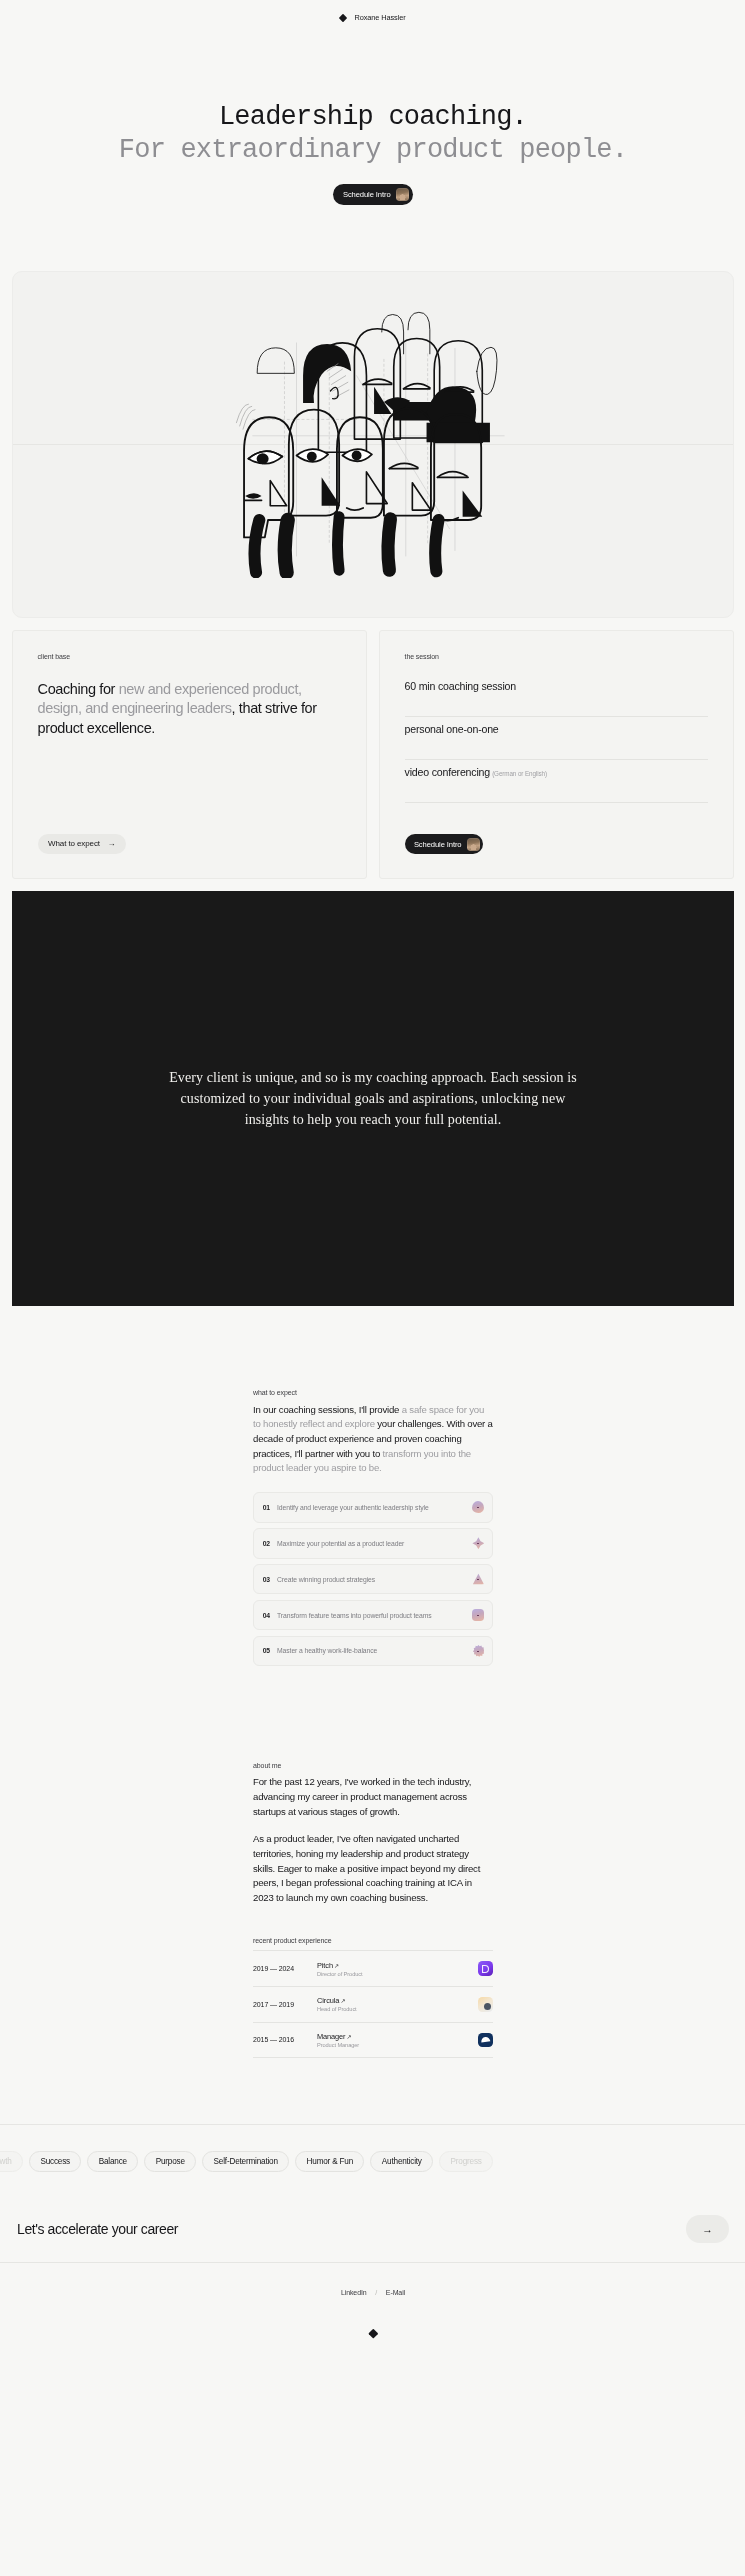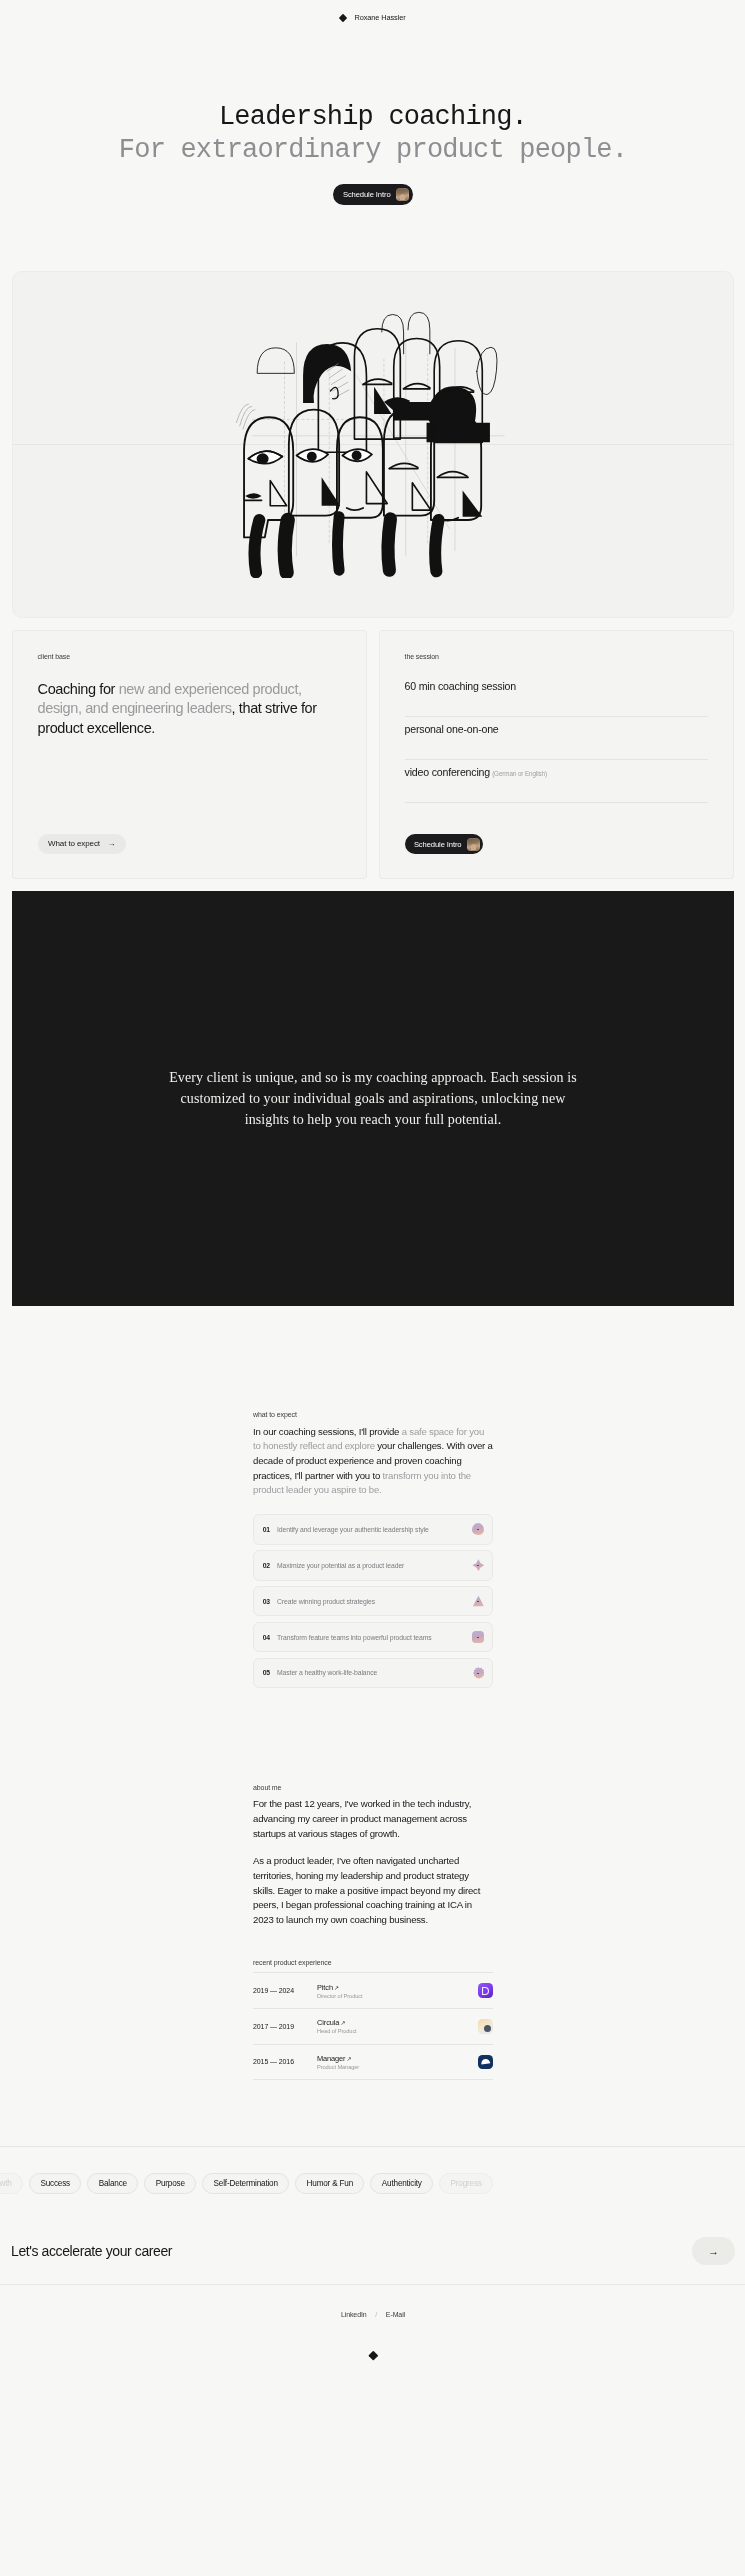--- a/index.html
+++ b/index.html
@@ -203,21 +203,21 @@
     max-width: 431px;
     letter-spacing: 0.1px;
   }
 
   
   .col {
     width: 240px;
     margin: 0 auto;
   }
 
-  .sec-expect { padding-top: 105px; }
+  .sec-expect { padding-top: 83px; }
   .body-lg {
     font-size: 9.6px;
     line-height: 1.53;
     letter-spacing: -0.2px;
     color: #17171a;
   }
   .body-lg .muted { color: #9d9da1; }
 
   .steps { margin-top: 16.4px; }
   .step {
@@ -360,21 +360,21 @@
     flex: none;
   }
   .tag.fade-l { color: #d0d0cd; border-color: #ededea; }
   .tag.fade-r { color: #d0d0cd; border-color: #ededea; }
 
   
   .cta {
     display: flex;
     align-items: center;
     justify-content: space-between;
-    padding: 0 11px;
+    padding: 0 17px;
     height: 66px;
   }
   .cta-title {
     font-size: 14px;
     font-weight: 400;
     letter-spacing: -0.4px;
     color: #17171a;
   }
   .cta-btn {
     width: 43px; height: 28px;

